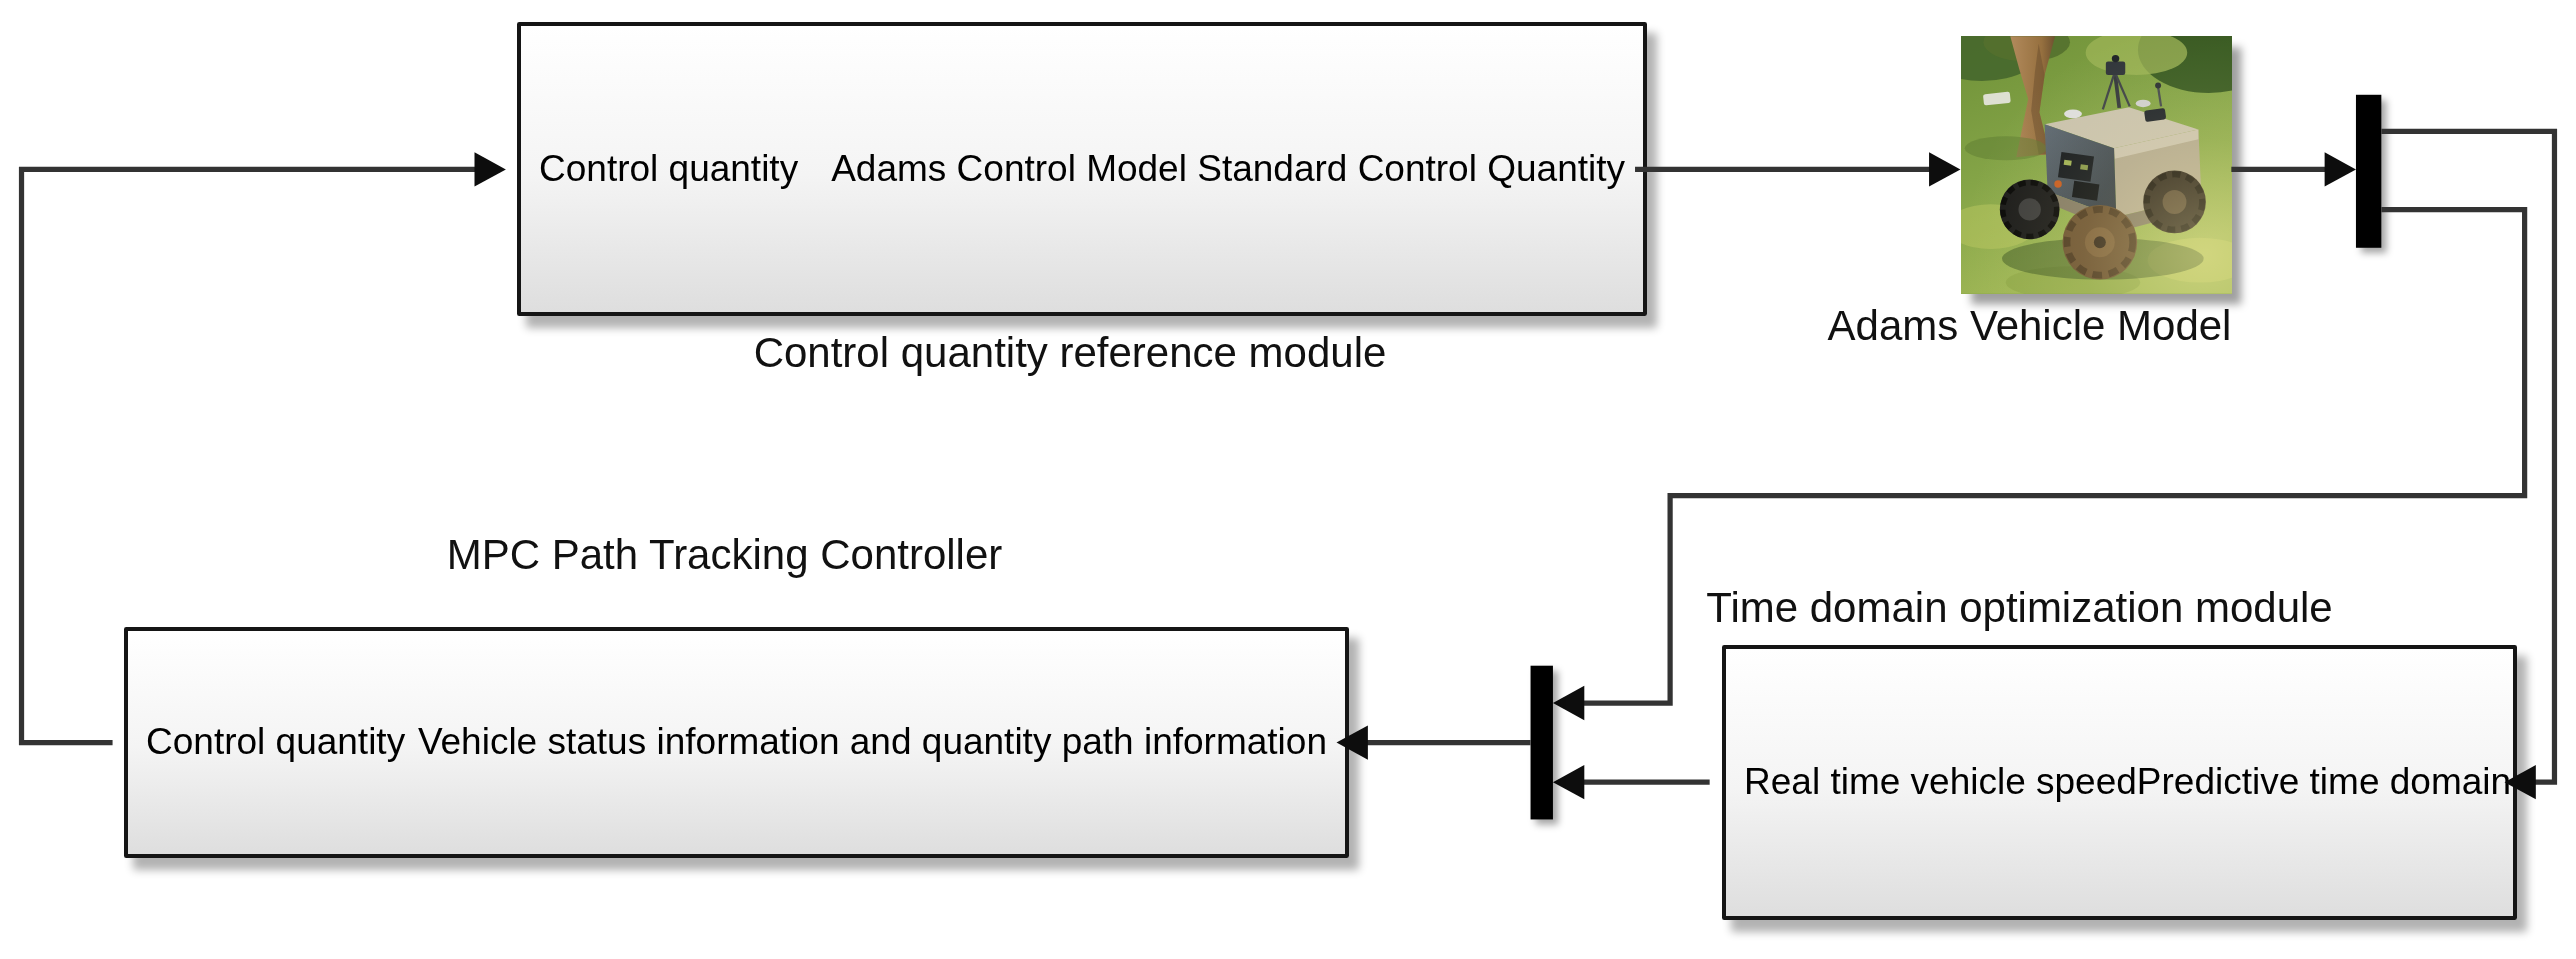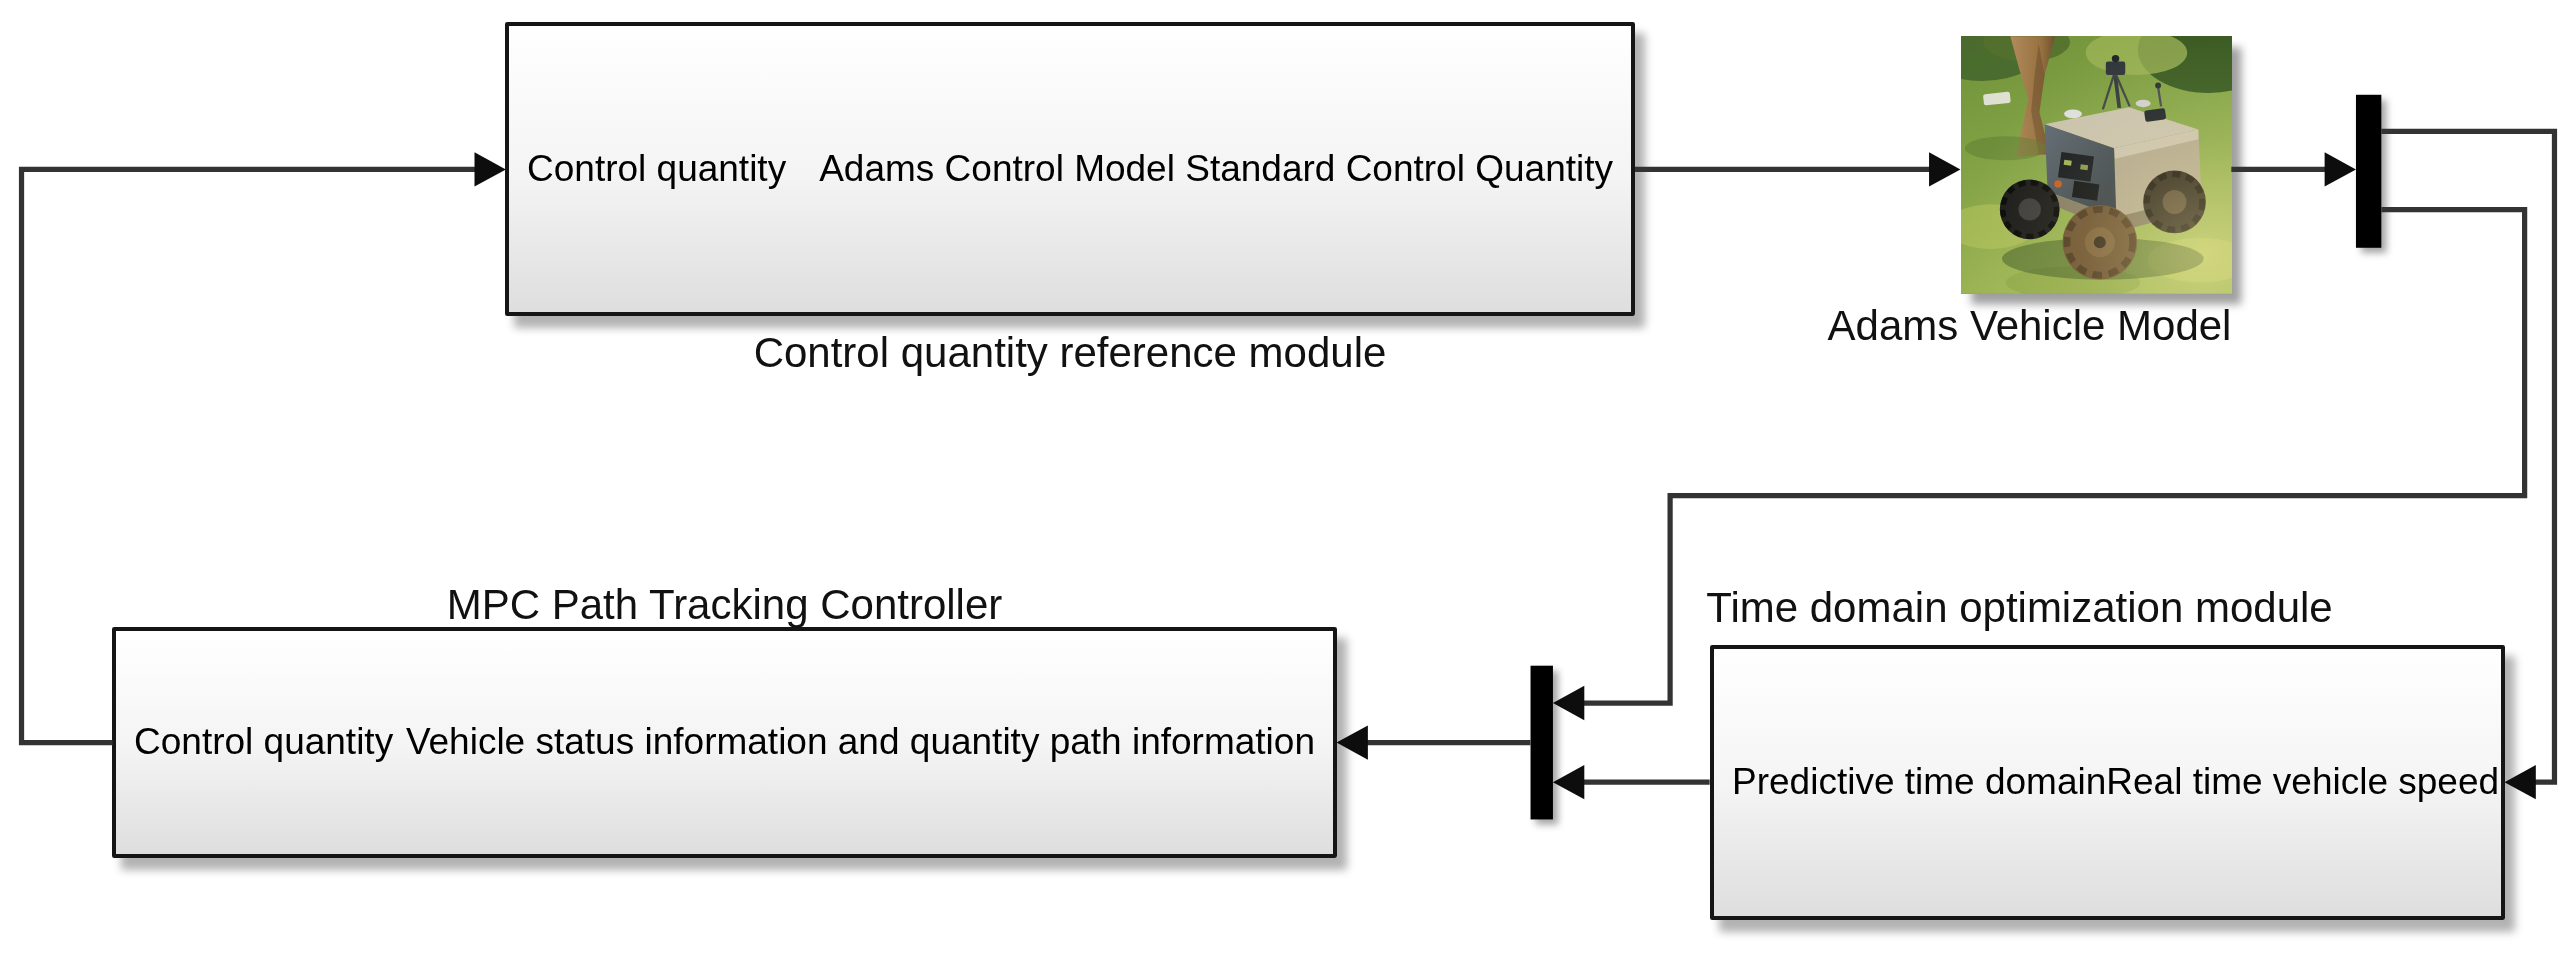--- a/index.html
+++ b/index.html
@@ -21,20 +21,21 @@
     position: absolute;
     box-sizing: border-box;
     border: 4.5px solid #151515;
     border-radius: 2.2px;
     background: linear-gradient(180deg, #ffffff 0%, #f4f4f4 52%, #dedede 100%);
     box-shadow: 9.7px 11.2px 8.2px rgba(0,0,0,0.30);
     display: flex;
     align-items: center;
     justify-content: space-between;
     padding: 0 18px;
+    margin-left: 12px;
   }
   .port-label {
     font-size: 37px;
     line-height: 1.1;
     white-space: nowrap;
     color: #000000;
   }
   .port-left  { text-align: left; }
   .port-right { text-align: right; }
   
@@ -160,25 +161,25 @@
 
       <rect x="0" y="0" width="363" height="345" fill="url(#sunGrad)"></rect>
     </svg>
   </div>
   <div class="sl-caption" style="left:1768px; top:302px; width:523px;">Adams Vehicle Model</div>
 
   <div class="sl-block" style="left:112px; top:627px; width:1225px; height:231px;">
     <span class="port-label port-left">Control quantity</span>
     <span class="port-label port-right">Vehicle status information and quantity path information</span>
   </div>
-  <div class="sl-caption" style="left:112px; top:581px; width:1225px;">MPC Path Tracking Controller</div>
+  <div class="sl-caption" style="left:112px; top:531px; width:1225px;">MPC Path Tracking Controller</div>
 
   <div class="sl-block" style="left:1710px; top:645px; width:795px; height:275px;">
+    <span class="port-label port-right">Real time vehicle speed</span>
     <span class="port-label port-left">Predictive time domain</span>
-    <span class="port-label port-right">Real time vehicle speed</span>
   </div>
   <div class="sl-caption" style="left:1622px; top:584px; width:795px;">Time domain optimization module</div>
 
   <svg id="wire-layer" viewBox="0 0 3450 1285">
 
     <path class="wire" d="M 150 995 L 28 995 L 28 227 L 641 227"></path>
     <path class="arrowhead" d="M 677 227 L 635 204 L 635 250 Z"></path>
 
     <path class="wire" d="M 2190 227 L 2590 227"></path>
     <path class="arrowhead" d="M 2626 227 L 2584 204 L 2584 250 Z"></path>

